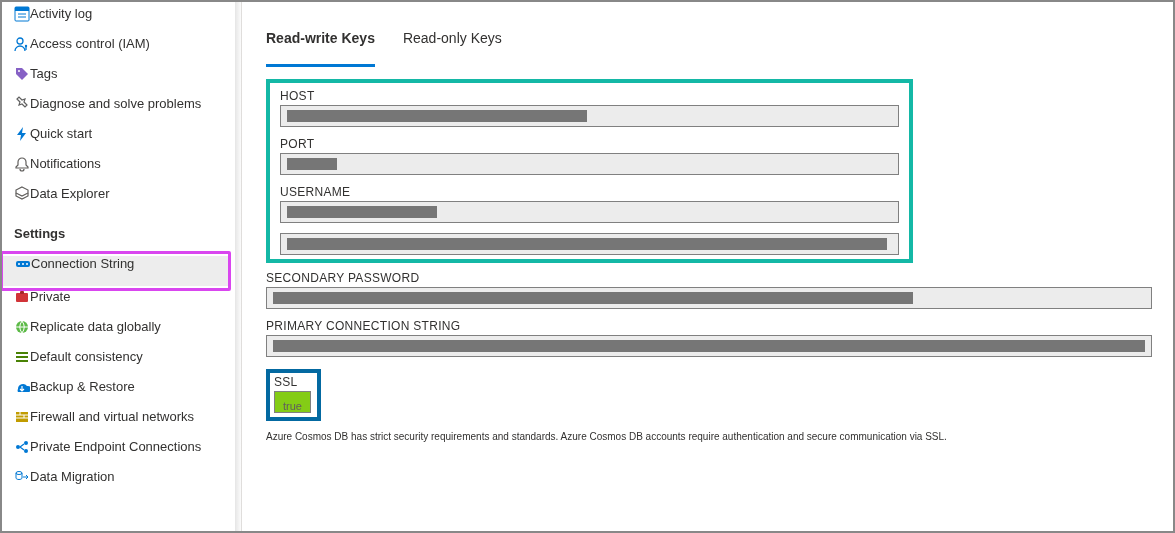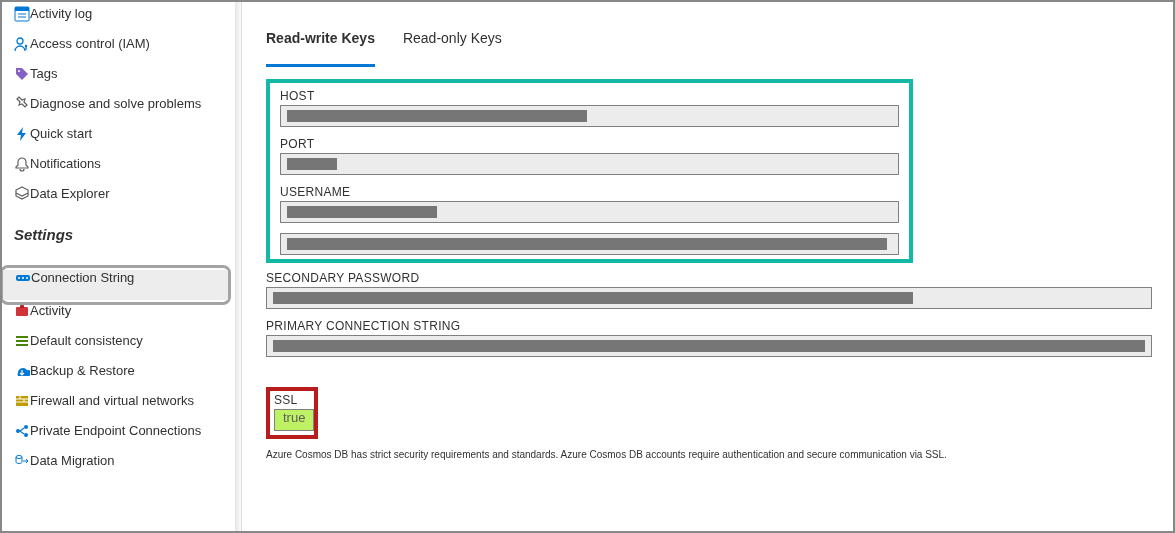--- a/index.html
+++ b/index.html
@@ -41,25 +41,24 @@
   }
   .nav-item.active { background: #ededed; }
   .nav-icon {
     width: 16px; height: 16px;
     display: flex; align-items: center; justify-content: center;
     flex-shrink: 0;
   }
   .nav-label { font-size: 13px; color: #323130; }
   .section-header {
     font-weight: 600;
-    padding: 10px 12px 24px 12px;
-    font-size: 15px;
-    font-style: italic;
-  }
-  .highlight-red { border: 3px solid #a3a3a3; border-radius: 8px; }
+    padding: 10px 12px 12px 12px;
+    font-size: 13px;
+  }
+  .highlight-red { border: 3px solid #d946ef; border-radius: 2px; }
   .sidebar .highlight-red { margin: -2px 10px -2px -2px; padding: 2px 0; }
 
   .main {
     flex: 1;
     padding: 12px 0 0 24px;
     overflow: hidden;
   }
   .tabs {
     display: flex;
     gap: 28px;
@@ -103,32 +102,32 @@
   .redact {
     height: 12px;
     background: #767676;
     display: inline-block;
   }
   .lower-fields { padding: 8px 0 0 0; }
   .lower-fields .field { margin-right: 6px; }
   .lower-fields .field-box { width: 886px; }
   .ssl-wrap {
     display: inline-block;
-    border: 4px solid #b91c1c;
-    padding: 2px 0 4px 4px;
-    margin-top: 20px;
+    border: 4px solid #0369a1;
+    padding: 2px 6px 4px 4px;
+    margin-top: 2px;
   }
   .ssl-box {
     display: inline-flex;
-    align-items: flex-start;
+    align-items: flex-end;
     border: 1px solid #808080;
-    background: #bef264;
+    background: #84cc16;
     height: 22px;
     padding: 0 8px;
-    font-size: 13px;
+    font-size: 11px;
     color: #605e5c;
   }
   .footer-note {
     font-size: 10px;
     color: #323130;
     margin-top: 10px;
   }
 </style>
 </head>
 <body>
@@ -224,23 +223,32 @@
       </div>
     </div>
 
     <div class="nav-item">
       <span class="nav-icon">
         <svg width="16" height="16" viewBox="0 0 16 16">
             <rect x="2" y="4" width="12" height="9" rx="1" fill="#d13438"></rect>
             <rect x="6" y="2" width="4" height="3" rx="1" fill="#a4262c"></rect>
           </svg>
       </span>
-      <span class="nav-label">Activity</span>
-    </div>
-
+      <span class="nav-label">Private</span>
+    </div>
+
+    <div class="nav-item">
+      <span class="nav-icon">
+        <svg width="16" height="16" viewBox="0 0 16 16">
+            <circle cx="8" cy="8" r="6" fill="#5cba47"></circle>
+            <path d="M2 8h12M8 2a10 10 0 0 1 0 12M8 2a10 10 0 0 0 0 12" stroke="#fff" stroke-width="1" fill="none"></path>
+          </svg>
+      </span>
+      <span class="nav-label">Replicate data globally</span>
+    </div>
 
     <div class="nav-item">
       <span class="nav-icon">
         <svg width="16" height="16" viewBox="0 0 16 16">
             <rect x="2" y="3" width="12" height="2" fill="#498205"></rect>
             <rect x="2" y="7" width="12" height="2" fill="#498205"></rect>
             <rect x="2" y="11" width="12" height="2" fill="#498205"></rect>
           </svg>
       </span>
       <span class="nav-label">Default consistency</span>

